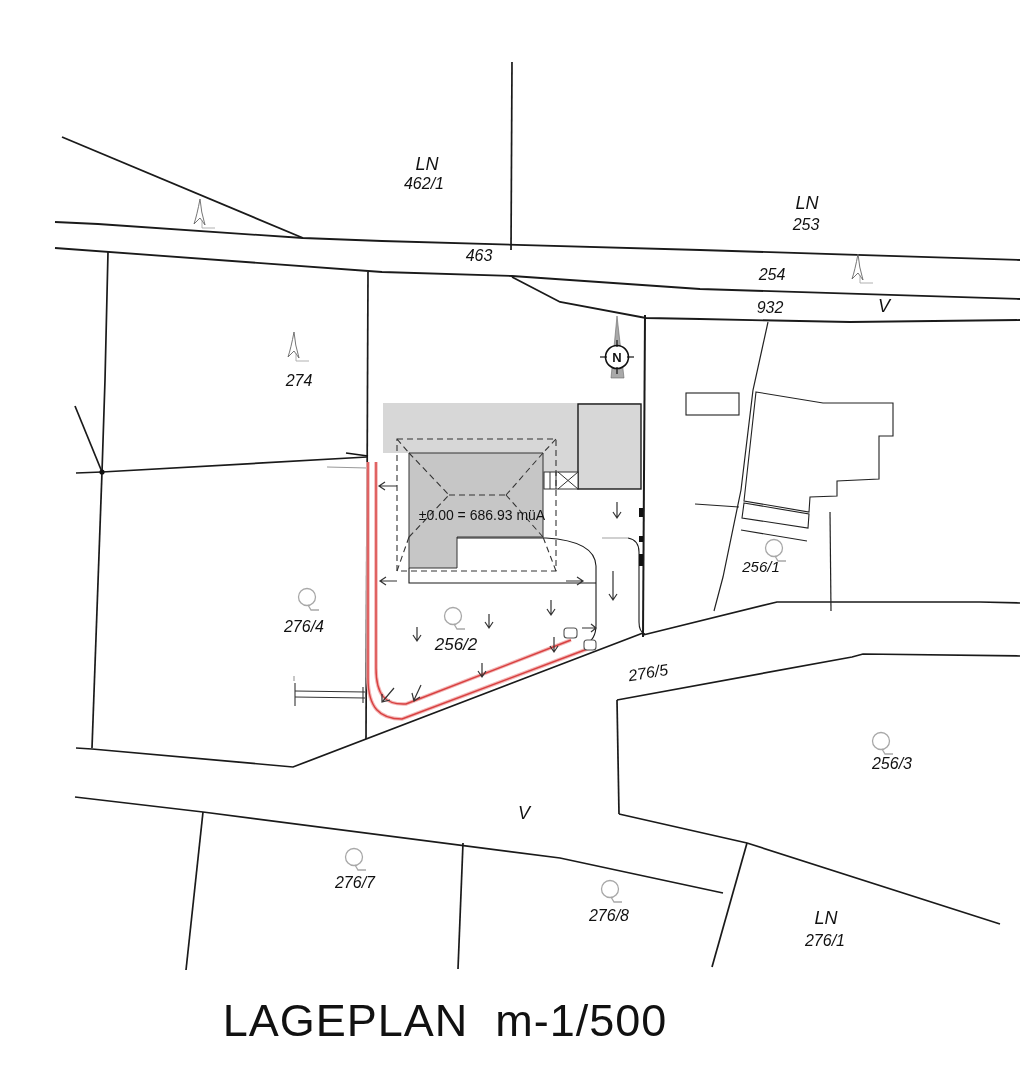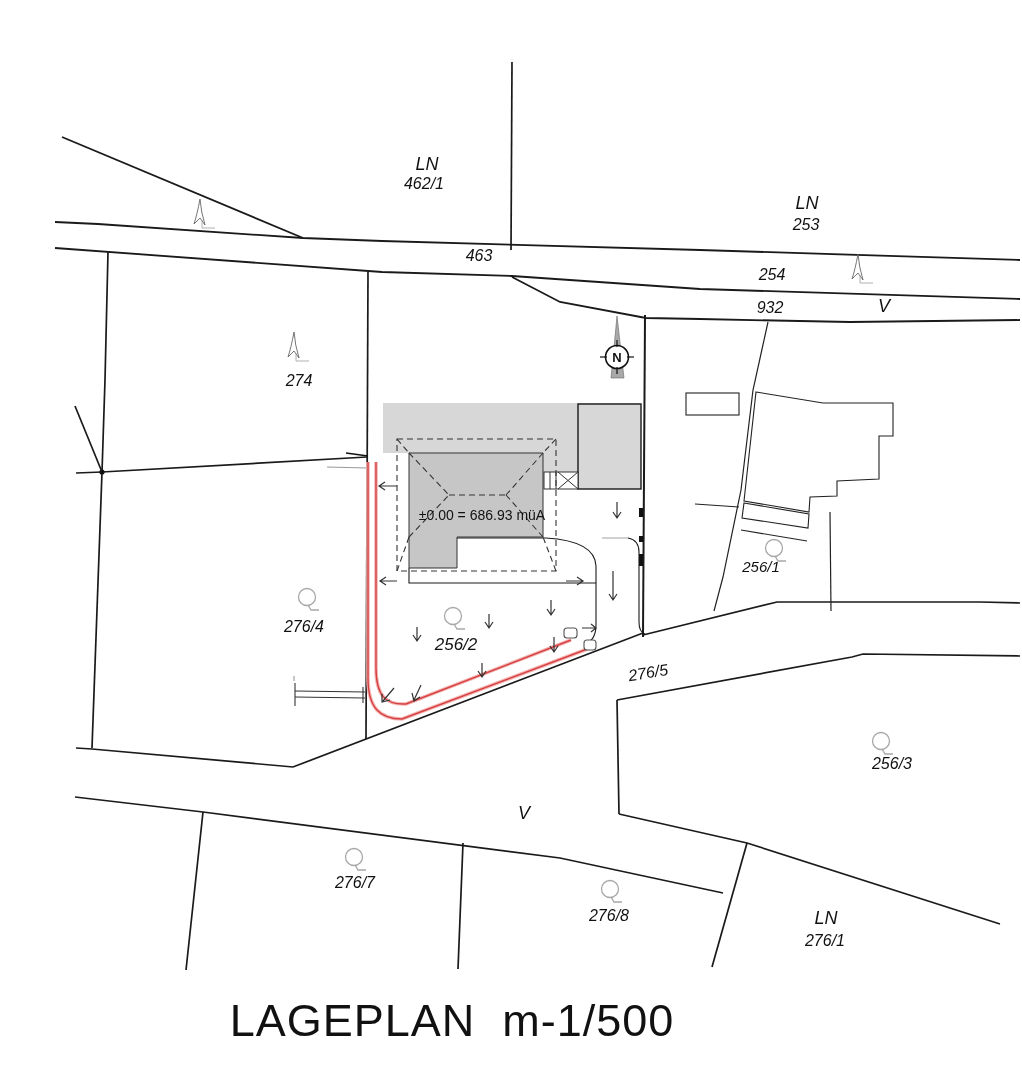--- a/index.html
+++ b/index.html
@@ -1,19 +1,19 @@
 <!DOCTYPE html>
 <html><head>
 <meta charset="utf-8">
 <style>
   html,body{margin:0;padding:0;background:#ffffff;}
   .canvas{position:relative;width:1022px;height:1080px;background:#ffffff;overflow:hidden;
           font-family:"Liberation Sans", sans-serif;}
   svg{position:absolute;left:0;top:0;}
-  .plan-title{position:absolute;left:11px;top:995px;width:882px;text-align:center;
+  .plan-title{position:absolute;left:4px;top:995px;width:882px;text-align:center;
               font-size:45px;color:#111;letter-spacing:1px;white-space:pre;
               font-family:"Liberation Sans", sans-serif;}
   text{font-family:"Liberation Sans", sans-serif;fill:#111;}
   .plbl{font-style:italic;font-size:16px;}
   .plbl-big{font-style:italic;font-size:18px;}
   .elev{font-style:normal;font-size:14px;}
   .nlbl{font-size:13px;font-weight:bold;}
 </style>
 </head>
 <body>

